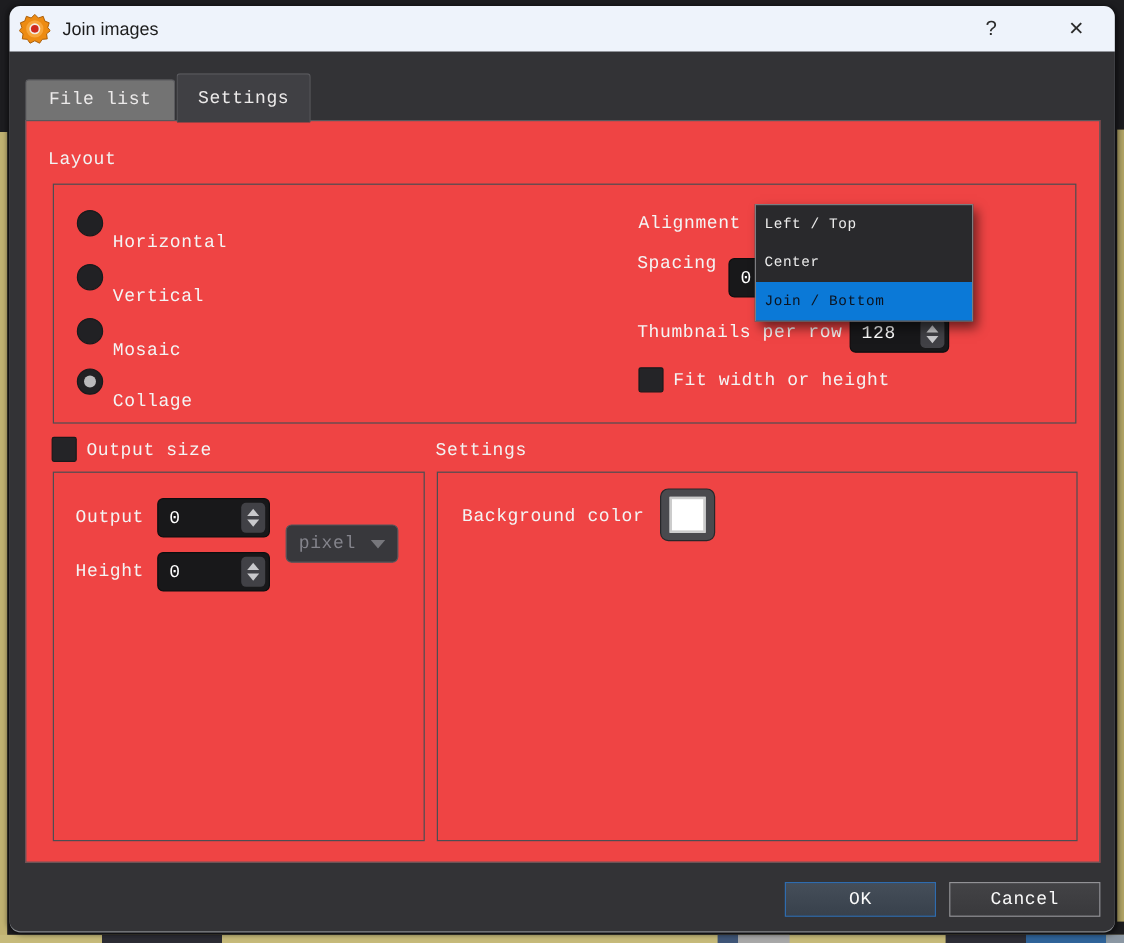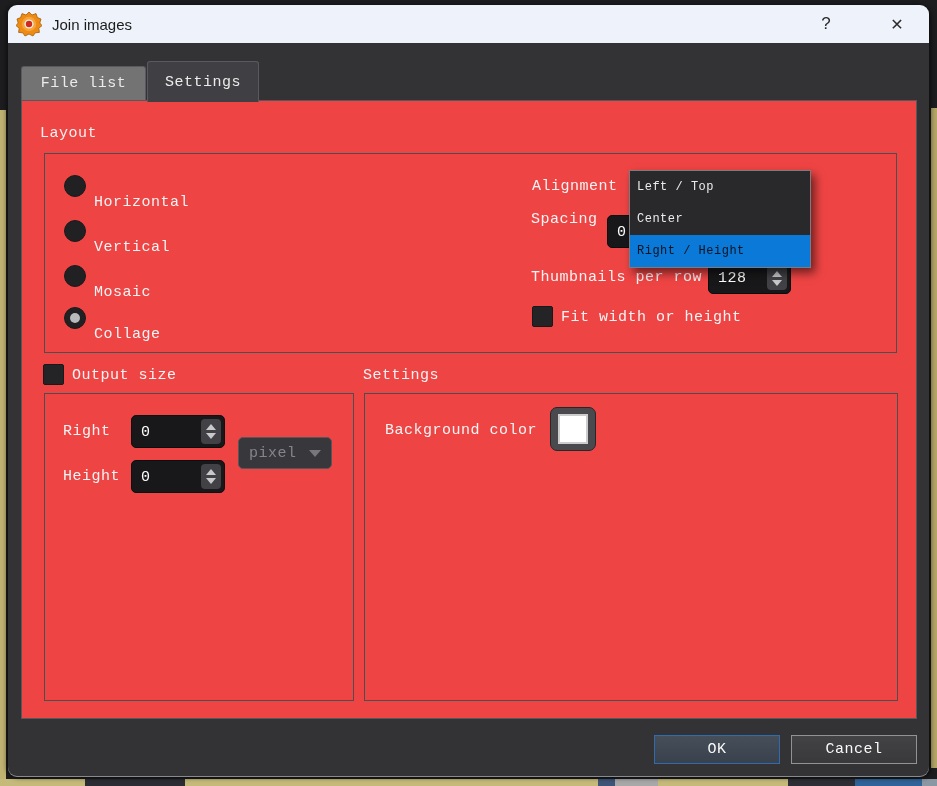--- a/index.html
+++ b/index.html
@@ -169,28 +169,28 @@
           <span class="arr-dn"></span>
         </span>
       </div>
 
       <span class="checkbox" style="left:510px;top:205px;"></span>
       <span class="uilabel" style="left:539px;top:208px;">Fit width or height</span>
 
       <div class="popup">
         <div class="popitem">Left / Top</div>
         <div class="popitem">Center</div>
-        <div class="popitem sel">Right / Height</div>
+        <div class="popitem sel">Join / Bottom</div>
       </div>
 
       <span class="checkbox" style="left:21px;top:263px;"></span>
       <span class="uilabel" style="left:50px;top:266px;">Output size</span>
       <div class="groupbox" style="left:22px;top:292px;width:310px;height:308px;"></div>
 
-      <span class="uilabel" style="left:41px;top:322px;">Right</span>
+      <span class="uilabel" style="left:41px;top:322px;">Output</span>
       <div class="spinbox" style="left:109px;top:314px;width:94px;height:33px;">
         <span class="spinval">0</span>
         <span class="spinbtns">
           <span class="arr-up"></span>
           <span class="arr-dn"></span>
         </span>
       </div>
 
       <span class="uilabel" style="left:41px;top:367px;">Height</span>
       <div class="spinbox" style="left:109px;top:359px;width:94px;height:33px;">

